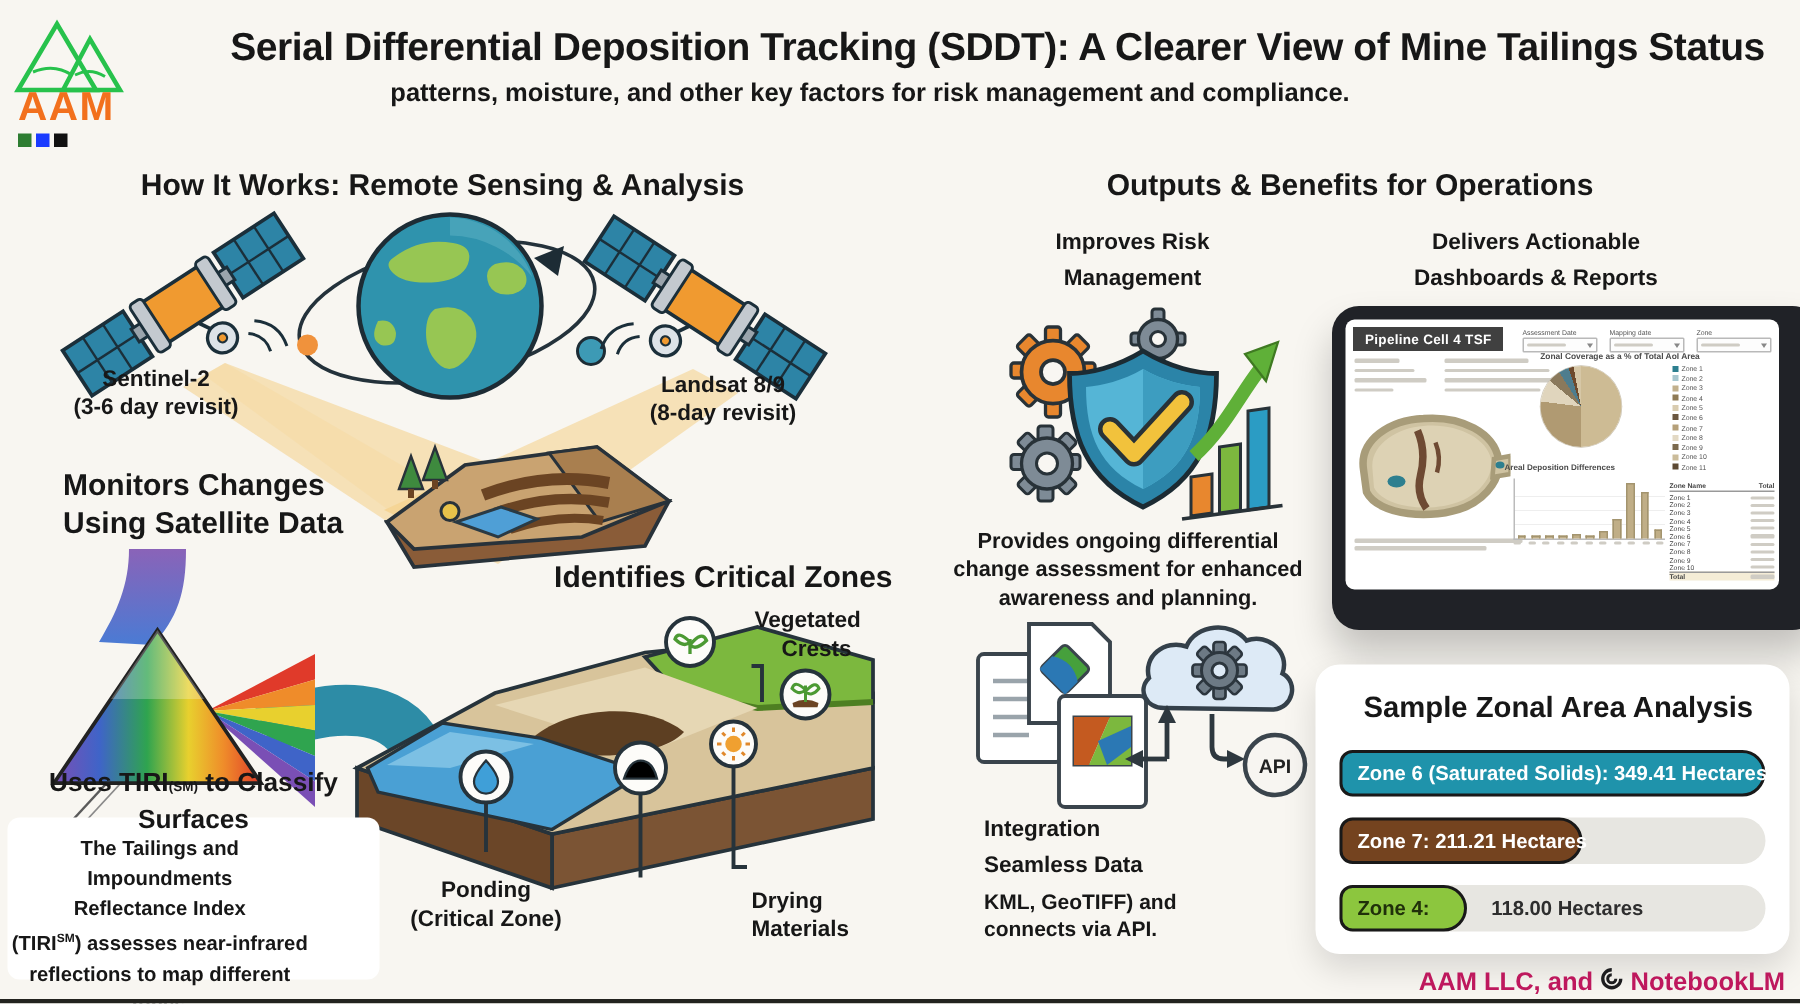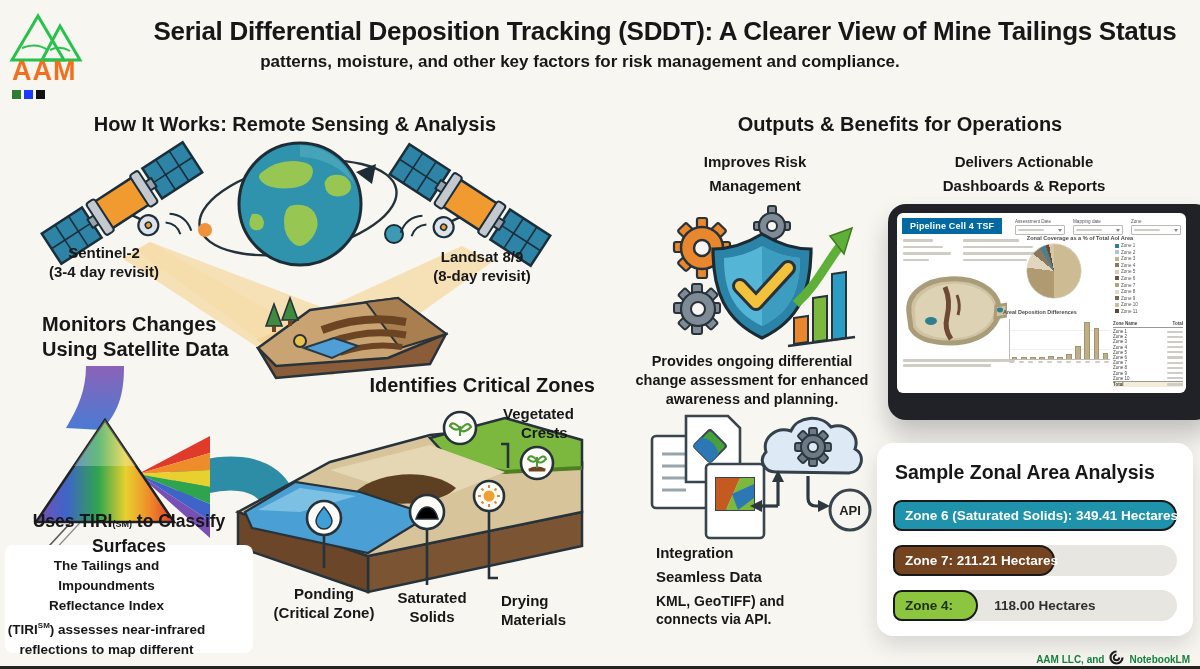--- a/index.html
+++ b/index.html
@@ -17,21 +17,21 @@
   .tiri-b{font-size:13.5px;font-weight:800;line-height:20px;}
   .sm{font-size:9px;font-weight:800;}
   sup{font-size:8px;}
   
   .logo-word{font-size:27px;font-weight:800;color:#f2701d;letter-spacing:1px;line-height:22px;}
   .logo-sq{display:inline-block;width:9px;height:9px;margin-right:3px;}
   
   .tablet{position:absolute;left:888px;top:204px;width:307px;height:198px;background:#202227;
           border-radius:18px;padding:9px;box-shadow:0 16px 26px rgba(0,0,0,.22);}
   .screen{position:relative;width:289px;height:180px;background:#ffffff;border-radius:6px;overflow:hidden;}
-  .chip{position:absolute;left:5px;top:5px;background:#0369a1;color:#fff;font-size:9px;font-weight:700;
+  .chip{position:absolute;left:5px;top:5px;background:#404040;color:#fff;font-size:9px;font-weight:700;
         padding:3px 8px;letter-spacing:.2px;}
   .filter{position:absolute;top:6px;width:50px;}
   .filter .flabel{font-size:4.6px;color:#555;margin-bottom:1px;}
   .fsel{height:8px;border:.5px solid #b9b9b9;border-radius:1px;position:relative;background:#fdfdfd;}
   .fsel::after{content:"";position:absolute;right:2px;top:3px;border-left:2.5px solid transparent;
         border-right:2.5px solid transparent;border-top:3px solid #888;}
   .fsel .ph{position:absolute;left:2px;top:2.5px;width:26px;}
   .ph{background:#cfccc4;height:2.6px;border-radius:1px;}
   .meta{position:absolute;left:6px;top:26px;width:150px;display:grid;grid-template-columns:60px 84px;
         grid-row-gap:4px;}
@@ -53,29 +53,29 @@
   .xlabs .ph{width:5px;height:2px;}
   .tbl{position:absolute;left:216px;top:108px;width:70px;font-size:4.5px;color:#444;}
   .tbl-head{display:flex;justify-content:space-between;font-weight:700;border-bottom:.5px solid #999;
         padding-bottom:1px;margin-bottom:1px;}
   .tbl-row{display:flex;justify-content:space-between;align-items:center;height:5.2px;}
   .tbl-row .ph{width:16px;height:2.2px;}
   .tbl-total{font-weight:800;border-top:.5px solid #999;background:#f4ecd6;}
   
   .card{position:absolute;left:877px;top:443px;width:316px;height:193px;background:#fff;border-radius:16px;
         box-shadow:0 10px 22px rgba(0,0,0,.13);padding:16px 16px 0 16px;box-sizing:border-box;}
-  .card h4{margin:2px 0 16px 2px;font-size:19.5px;font-weight:800;}
+  .card h4{margin:2px 0 16px 16px;font-size:19.5px;font-weight:800;}
   .zrow{position:relative;height:31px;background:#e7e6e1;border-radius:9px 16px 16px 9px;margin-bottom:14px;}
   .zfill{position:absolute;left:0;top:0;bottom:0;border:2px solid #191919;border-radius:9px 16px 16px 9px;
         display:flex;align-items:center;padding-left:10px;box-sizing:border-box;
         font-size:13.5px;font-weight:800;white-space:nowrap;}
   .zout{position:absolute;top:0;bottom:0;display:flex;align-items:center;font-size:13.5px;font-weight:800;color:#2e2e2e;}
   
-  .footer{position:absolute;right:10px;bottom:4px;display:flex;align-items:flex-end;gap:5px;
-        font-size:10px;font-weight:800;color:#15803d;}
+  .footer{position:absolute;right:10px;bottom:4px;display:flex;align-items:flex-start;gap:5px;
+        font-size:17px;font-weight:800;color:#be185d;}
   .footer .brand{font-weight:600;}
   .baseline-strip{position:absolute;left:0;right:0;bottom:0;height:3px;background:#23231f;}
 </style>
 </head>
 <body>
 
 <div id="canvas">
 
   <svg class="abs" style="left:0;top:0;" width="1200" height="669" viewBox="0 0 1200 669">
     <defs>
@@ -336,21 +336,21 @@
 
   <div class="abs title ctr" style="left:130px;right:0;top:16px;">Serial Differential Deposition Tracking (SDDT): A Clearer View of Mine Tailings Status</div>
   <div class="abs subtitle ctr" style="left:40px;right:80px;top:50px;">
     <div>patterns, moisture, and other key factors for risk management and compliance.</div>
   </div>
 
   <div class="abs h2 ctr" style="left:55px;top:113px;width:480px;">How It Works: Remote Sensing &amp; Analysis</div>
 
   <div class="abs lbl ctr" style="left:28px;top:243px;width:152px;">
     <div>Sentinel-2</div>
-    <div>(3-4 day revisit)</div>
+    <div>(3-6 day revisit)</div>
   </div>
   <div class="abs lbl ctr" style="left:406px;top:247px;width:152px;">
     <div>Landsat 8/9</div>
     <div>(8-day revisit)</div>
   </div>
 
   <div class="abs h2" style="left:42px;top:312px;line-height:25px;">
     <div>Monitors Changes</div>
     <div>Using Satellite Data</div>
   </div>
@@ -361,24 +361,20 @@
     <div>Vegetated</div>
     <div style="padding-left:18px;">Crests</div>
   </div>
   <div class="abs lbl" style="left:501px;top:591px;width:110px;">
     <div>Drying</div>
     <div>Materials</div>
   </div>
   <div class="abs lbl ctr" style="left:244px;top:584px;width:160px;">
     <div>Ponding</div>
     <div>(Critical Zone)</div>
-  </div>
-  <div class="abs lbl ctr" style="left:372px;top:588px;width:120px;">
-    <div>Saturated</div>
-    <div>Solids</div>
   </div>
 
   <div class="abs" style="left:5px;top:545px;width:248px;height:108px;background:#ffffff;border-radius:8px;"></div>
   <div class="abs tiri-h ctr" style="left:10px;top:510px;width:238px;">
     <div><span>Uses TIRI</span><span class="sm">(SM)</span><span> to Classify</span></div>
     <div>Surfaces</div>
   </div>
   <div class="abs tiri-b ctr" style="left:5px;top:556px;width:203px;">
     <div>The Tailings and Impoundments</div>
     <div>Reflectance Index</div>

